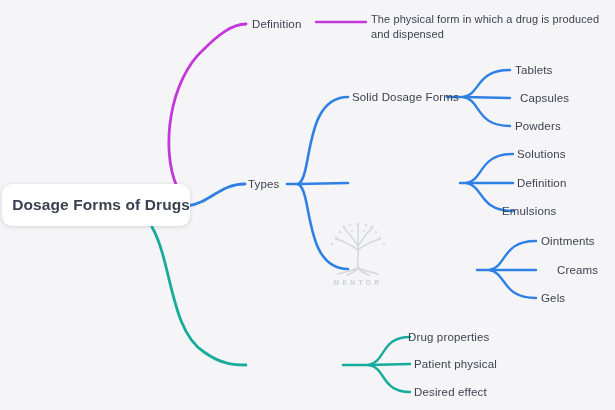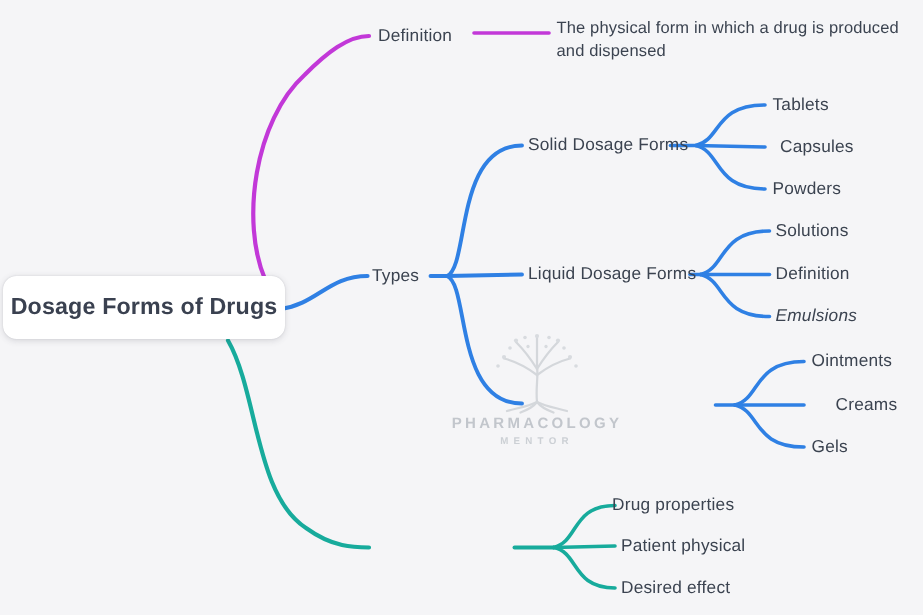--- a/index.html
+++ b/index.html
@@ -15,21 +15,21 @@
     font-size:11.5px;letter-spacing:.15px;white-space:nowrap;color:#3b4350;
   }
   .note{
     position:absolute;left:371px;top:12px;width:246px;z-index:3;
     font-size:11px;line-height:14.5px;letter-spacing:.1px;color:#3b4350;
   }
   .root-card{
     position:absolute;left:2px;top:184px;width:188px;height:42px;z-index:3;
     background:#ffffff;border-radius:9px;
     box-shadow:0 1px 4px rgba(60,64,78,.16),0 0 1px rgba(60,64,78,.18);
-    display:flex;align-items:center;justify-content:center;
+    display:flex;align-items:center;justify-content:flex-end;
     font-size:15.5px;font-weight:600;letter-spacing:.1px;color:#3a4150;
   }
   .watermark{
     position:absolute;left:290px;top:218px;width:136px;z-index:1;
     text-align:center;user-select:none;
   }
   .wm-line1{font-size:10px;font-weight:bold;letter-spacing:2.2px;color:#c2c6cc;margin-top:1px;}
   .wm-line2{font-size:6.5px;font-weight:bold;letter-spacing:3.5px;color:#ccd0d5;margin-top:3px;}
 </style>
 </head>
@@ -60,21 +60,20 @@
           <circle cx="30" cy="14" r="1.2"></circle>
         <circle cx="40" cy="7" r="1.2"></circle>
           <circle cx="56" cy="7" r="1.2"></circle>
         <circle cx="66" cy="14" r="1.2"></circle>
           <circle cx="22" cy="26" r="1.2"></circle>
         <circle cx="74" cy="26" r="1.2"></circle>
           <circle cx="42" cy="13" r="1.1"></circle>
         <circle cx="54" cy="13" r="1.1"></circle>
       </g>
     </svg>
-    <div class="wm-line1">PHARMACOLOGY</div>
     <div class="wm-line2">MENTOR</div>
   </div>
 
   <svg class="lines" width="615" height="410" viewBox="0 0 615 410">
 
     <g fill="none" stroke-linecap="round" stroke="#c238d8">
       <path stroke-width="2.8" d="M177,187 C160,148 170,80 203,50 C218,35 232,24 246,24"></path>
       <path stroke-width="2.4" d="M316,22 L366,22"></path>
     </g>
 
@@ -117,24 +116,23 @@
   <div class="lbl" style="left:252px;top:24px;">Definition</div>
   <div class="note">The physical form in which a drug is produced and dispensed</div>
 
   <div class="lbl" style="left:248px;top:184px;">Types</div>
 
   <div class="lbl" style="left:352px;top:97px;">Solid Dosage Forms</div>
   <div class="lbl" style="left:515px;top:70px;">Tablets</div>
   <div class="lbl" style="left:520px;top:98px;">Capsules</div>
   <div class="lbl" style="left:515px;top:126px;">Powders</div>
 
-  <div class="lbl" style="left:352px;top:183px;">Liquid Dosage Forms</div>
   <div class="lbl" style="left:517px;top:154px;">Solutions</div>
   <div class="lbl" style="left:517px;top:183px;">Definition</div>
-  <div class="lbl" style="left:517px;top:211px;font-style:italic;">Emulsions</div>
+  <div class="lbl" style="left:502px;top:211px;">Emulsions</div>
 
   <div class="lbl" style="left:541px;top:241px;">Ointments</div>
   <div class="lbl" style="left:541px;top:270px;margin-left:16px;">Creams</div>
   <div class="lbl" style="left:541px;top:298px;">Gels</div>
 
   <div class="lbl" style="left:408px;top:337px;">Drug properties</div>
   <div class="lbl" style="left:414px;top:364px;">Patient physical</div>
   <div class="lbl" style="left:414px;top:392px;">Desired effect</div>
 
 </div>

